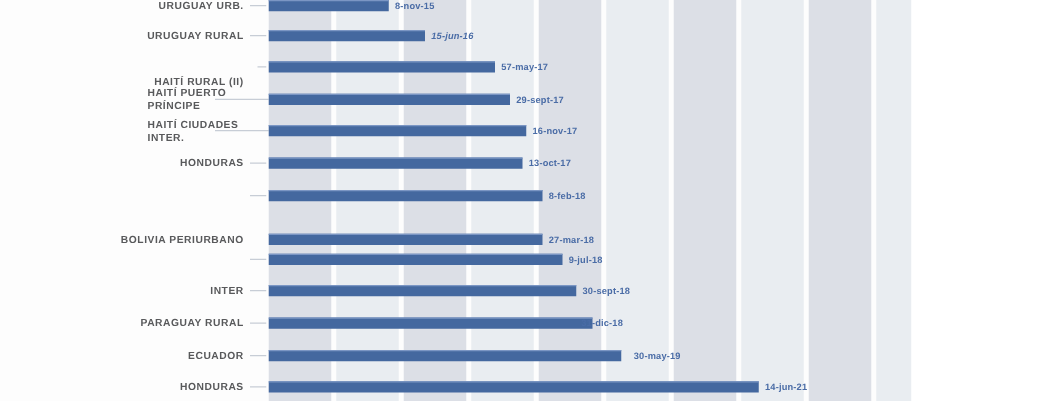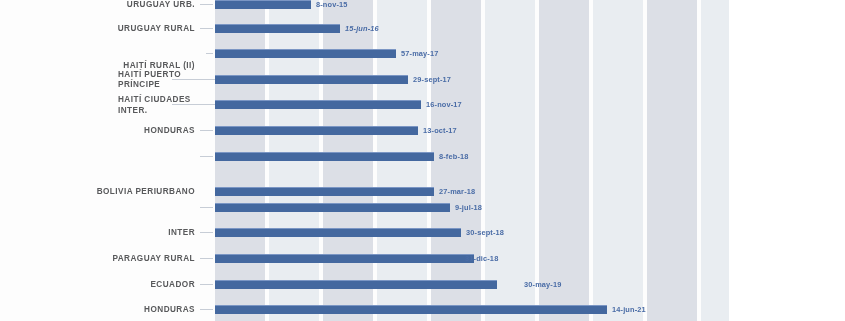--- a/index.html
+++ b/index.html
@@ -159,21 +159,21 @@
       <div class="row" style="top: 251px;">
         <div class="row-label" style="left: 5px; width: 190px; top: 3px;">PARAGUAY RURAL</div>
         <div class="leader" style="left: 200px; width: 13px; top: 7px;"></div>
         <div class="bar" style="left: 215px; width: 259px; top: 3px; background: rgb(68, 104, 159); border-top-color: rgb(123, 150, 196);"></div>
         <div class="bar-date" style="left: 465px; top: 4px; color: rgb(74, 108, 166);">31-dic-18</div>
       </div>
       <div class="row" style="top: 276.6px;">
         <div class="row-label" style="left: 5px; width: 190px; top: 3px;">ECUADOR</div>
         <div class="leader" style="left: 200px; width: 13px; top: 7px;"></div>
         <div class="bar" style="left: 215px; width: 282px; top: 3px; background: rgb(68, 104, 159); border-top-color: rgb(123, 150, 196);"></div>
-        <div class="bar-date" style="left: 524px; top: 4px; color: rgb(74, 108, 166);">30-may-19</div>
+        <div class="bar-date" style="left: 507px; top: 4px; color: rgb(74, 108, 166);">30-may-19</div>
       </div>
       <div class="row" style="top: 302.2px;">
         <div class="row-label" style="left: 5px; width: 190px; top: 3px;">HONDURAS</div>
         <div class="leader" style="left: 200px; width: 13px; top: 7px;"></div>
         <div class="bar" style="left: 215px; width: 392px; top: 3px; background: rgb(68, 104, 159); border-top-color: rgb(123, 150, 196);"></div>
         <div class="bar-date" style="left: 612px; top: 4px; color: rgb(74, 108, 166);">14-jun-21</div>
       </div>
     </div>
 
 </div>

